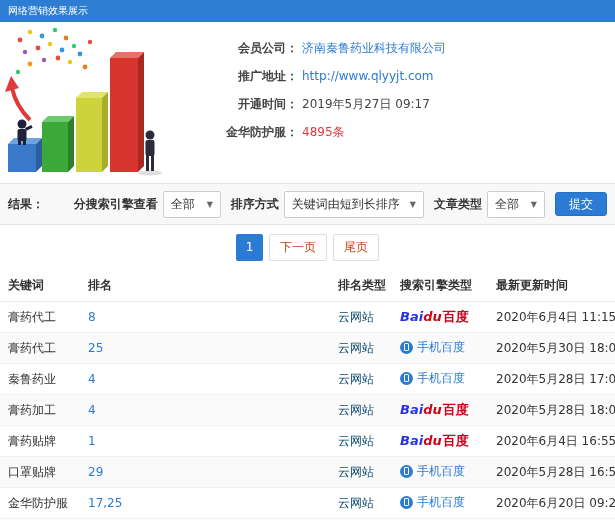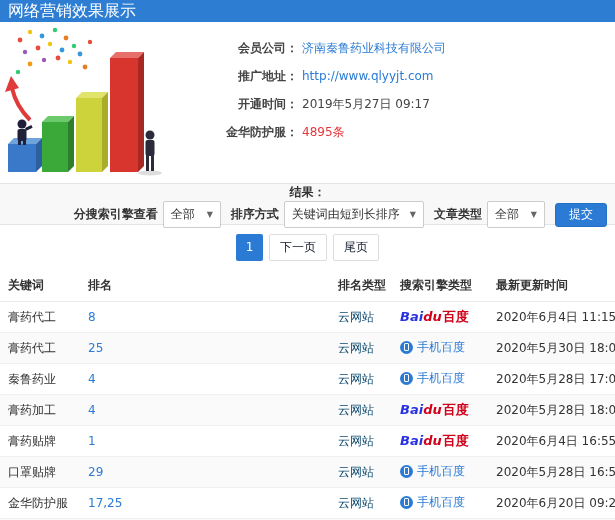--- a/index.html
+++ b/index.html
@@ -6,37 +6,37 @@
   html,body { margin:0; padding:0; }
   body {
     width:615px; height:520px; overflow:hidden;
     background:#efefef;
     font-family:"DejaVu Sans","Liberation Sans",sans-serif;
     font-size:12px; color:#333;
   }
   
   .topbar {
     height:22px; background:#2d7dd3; color:#fff;
-    line-height:22px; padding:0 8px; font-size:16px;
+    line-height:22px; padding:0 8px; font-size:10px;
   }
   
   .panel { background:#fff; height:161px; display:flex; }
   .clipart { width:178px; height:161px; flex:none; }
   .info { flex:1; padding-top:12px; }
   .info-row { display:flex; align-items:center; height:28px; }
   .info-label { width:120px; text-align:right; font-weight:bold; color:#444; flex:none; }
   .info-value { margin-left:4px; }
   .link { color:#2b7bd4; text-decoration:none; cursor:pointer; }
   .plain { color:#444; }
   .red { color:#e4393c; }
   
   .filter-bar {
     height:42px; background:#f8f8f8;
     border-top:1px solid #e4e4e4; border-bottom:1px solid #e4e4e4;
-    display:flex; align-items:center; padding:0 8px;flex-direction:column;
+    display:flex; align-items:center; padding:0 8px;
   }
   .result-label { font-weight:bold; color:#333; }
   .filter-group { margin-left:auto; display:flex; align-items:center; }
   .flabel { font-weight:bold; margin:0 5px 0 10px; color:#333; }
   .select {
     display:inline-flex; align-items:center; justify-content:space-between;
     border:1px solid #ccc; border-radius:2px; background:#fff;
     height:27px; padding:0 7px; cursor:pointer;
   }
   .select .caret { margin-left:10px; font-size:8px; color:#666; }
@@ -52,21 +52,21 @@
   .pager {
     background:#fff; height:45px;
     display:flex; align-items:center; justify-content:center; gap:6px;
   }
   .page-current {
     width:27px; height:27px; background:#2b7bd4; color:#fff;
     text-align:center; line-height:27px; border-radius:2px; cursor:pointer;
   }
   .page-btn {
     height:27px; line-height:25px; padding:0 10px;
-    border:1px solid #ddd; color:#0f172a; background:#fff;
+    border:1px solid #ddd; color:#c2410c; background:#fff;
     border-radius:2px; cursor:pointer;text-align:right;
   }
   
   .table-wrap { background:#fff; }
   table { width:615px; border-collapse:collapse; background:#fff; table-layout:fixed; }
   th {
     text-align:left; font-weight:bold; padding:7px 8px; color:#333;
     border-bottom:1px solid #eaeaea; white-space:nowrap; overflow:hidden;
   }
   td {

